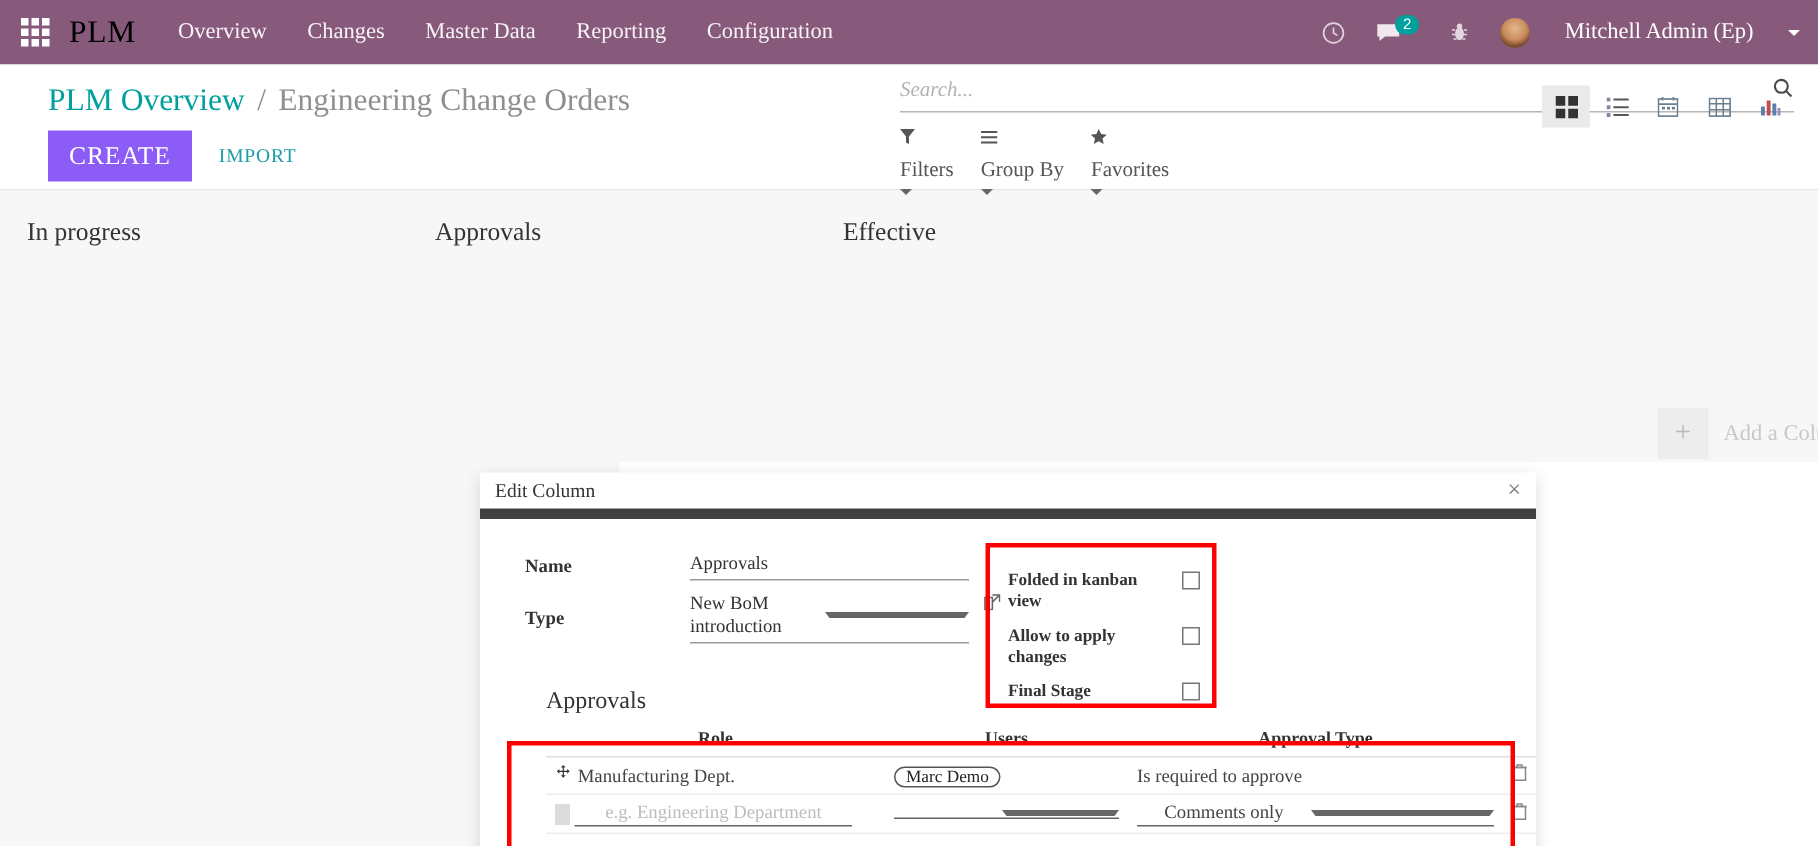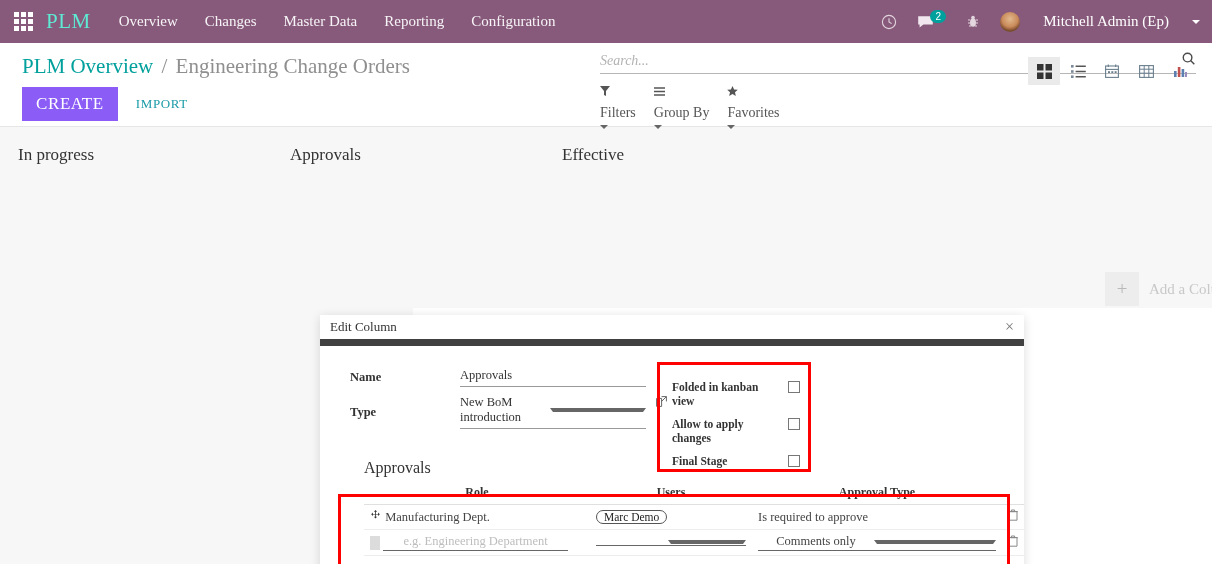--- a/index.html
+++ b/index.html
@@ -11,42 +11,42 @@
   }
   
   .navbar {
     height: 43px; background: #875A7B;
     display: flex; align-items: center;
     color: #fff; position: relative;
   }
   .apps-grid { width: 46px; display: flex; align-items: center; justify-content: center; cursor: pointer; }
   .apps-grid .g { display: grid; grid-template-columns: repeat(3, 5px); grid-gap: 2px; }
   .apps-grid .g i { width: 5px; height: 5px; background: #fff; display: block; }
-  .brand { font-size: 21px; letter-spacing: .5px; margin-right: 28px; color:#5eead4; }
+  .brand { font-size: 21px; letter-spacing: .5px; margin-right: 28px; color:#000000; }
   .nav-links { display: flex; align-items: center; gap: 27px; font-size: 15px; }
   .nav-links a { color: rgba(255,255,255,.93); text-decoration: none; cursor: pointer; }
   .nav-right { margin-left: auto; display: flex; align-items: center; gap: 20px; padding-right: 12px; font-size: 15px; }
   .ic { display: inline-flex; align-items: center; justify-content: center; cursor: pointer; color: rgba(255,255,255,.85); }
   .msg-wrap { position: relative; display: inline-flex; align-items: center; cursor:pointer;}
   .badge {
     background: #00A09D; color: #fff; font-size: 10px;
     border-radius: 9px; padding: 1px 5px; min-width: 16px; text-align: center;
     font-family: "Liberation Sans", sans-serif;
     margin-left: -4px; margin-top: -10px;
   }
   .avatar {
     width: 20px; height: 20px; border-radius: 50%;
     background: radial-gradient(circle at 50% 35%, #e2b98e 0%, #c98a5a 48%, #7b4a2d 72%, #4e7a3a 100%);
     display: inline-block; vertical-align: middle;
   }
   .user { display: flex; align-items: center; gap: 23px; cursor: pointer; }
   .caret { width:0;height:0;border-left:4px solid transparent;border-right:4px solid transparent;border-top:4px solid currentColor; display:inline-block; }
 
   
-  .cp { background: #fff; border-bottom: 1px solid #e6e6e6; padding: 0 22px; position: relative; height: 84px; }
+  .cp { background: #fff; border-bottom: 1px solid #e6e6e6; padding: 0 32px; position: relative; height: 84px; }
   .breadcrumb { font-size: 21px; padding-top: 11px; }
   .breadcrumb .bc-link { color: #00A09D; cursor: pointer; text-decoration: none; }
   .breadcrumb .bc-sep { color: #8f8f8f; margin: 0 3px; }
   .breadcrumb .bc-cur { color: #8f8f8f; }
   .btn-row { margin-top: 8px; display: flex; align-items: center; gap: 8px; }
   .btn-create {
     background: #8b5cf6; color: #fff; border: none;
     font-size: 17px; letter-spacing: .6px; padding: 7px 14px; cursor: pointer;
     font-family: "Liberation Serif", serif;
   }

